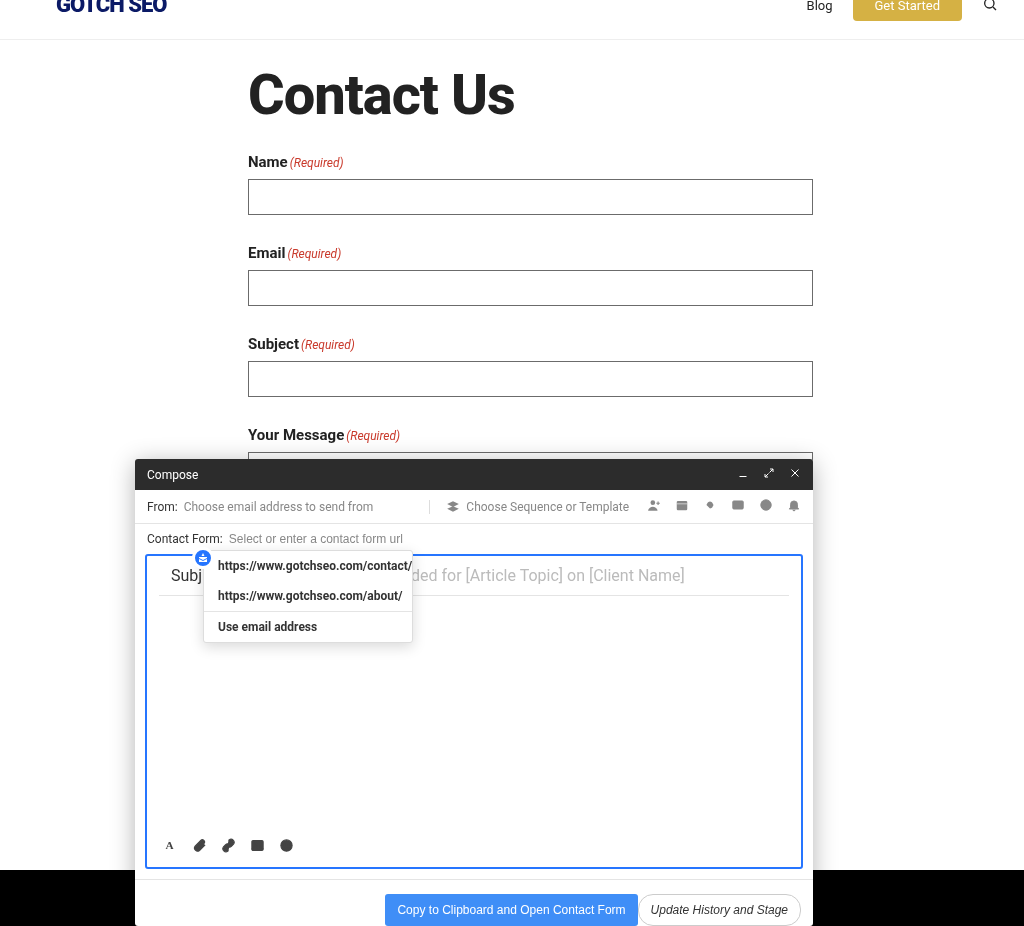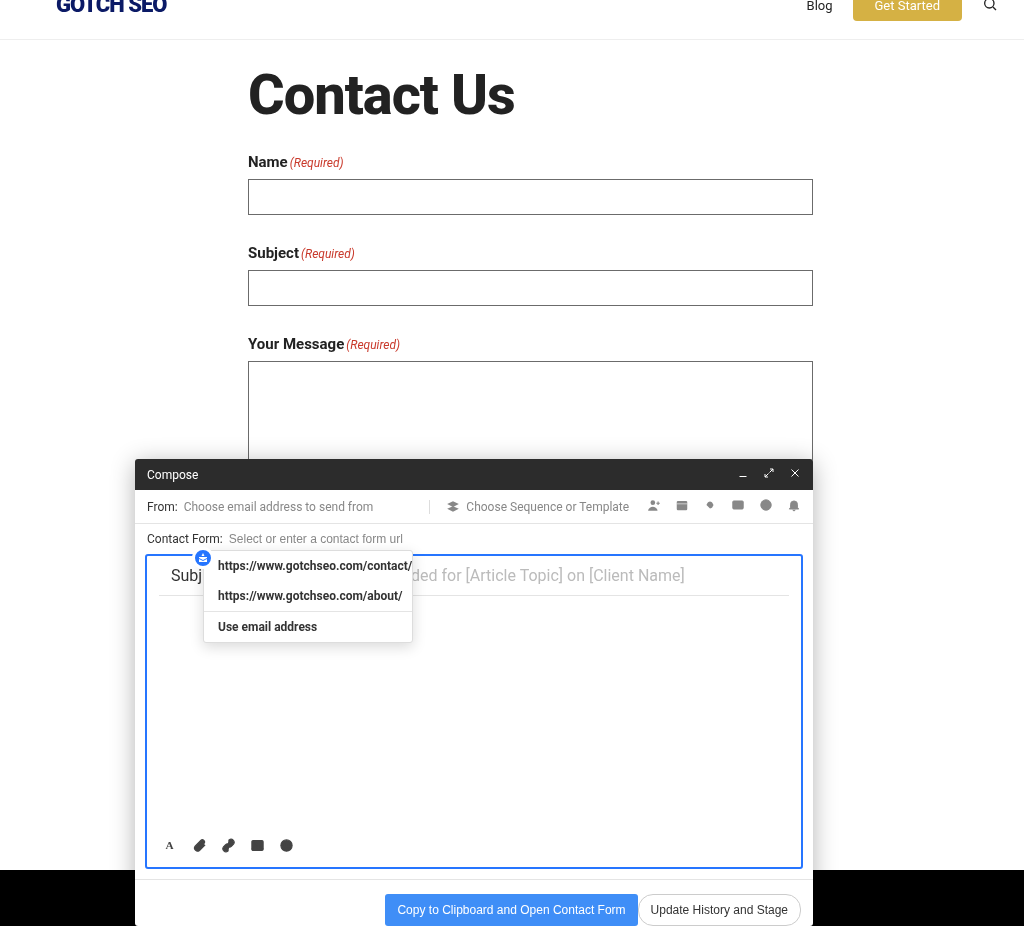--- a/index.html
+++ b/index.html
@@ -196,20 +196,21 @@
   cursor: pointer;
 }
 .btn-secondary {
   background: #fff;
   color: #333;
   font-size: 12px;
   padding: 8px 12px;
   border: 1px solid #ccc;
   border-radius: 15px;
   cursor: pointer;
+  font-style: italic;
 }
 
 .cf-dropdown {
   position: absolute;
   left: 203px;
   top: 550px;
   width: 210px;
   background: #fff;
   border: 1px solid #ddd;
   border-radius: 3px;
@@ -258,20 +259,24 @@
 </div>
 
 <div class="page">
   <h1>Contact Us</h1>
 
   <div class="field">
     <span class="field-label">Name</span><span class="req">(Required)</span>
     <input type="text" style="">
   </div>
 
+  <div class="field">
+    <span class="field-label">Email</span><span class="req">(Required)</span>
+    <input type="text" style="">
+  </div>
 
   <div class="field">
     <span class="field-label">Subject</span><span class="req">(Required)</span>
     <input type="text" style="">
   </div>
 
   <div class="field">
     <span class="field-label">Your Message</span><span class="req">(Required)</span>
     <textarea style=""></textarea>
   </div>

